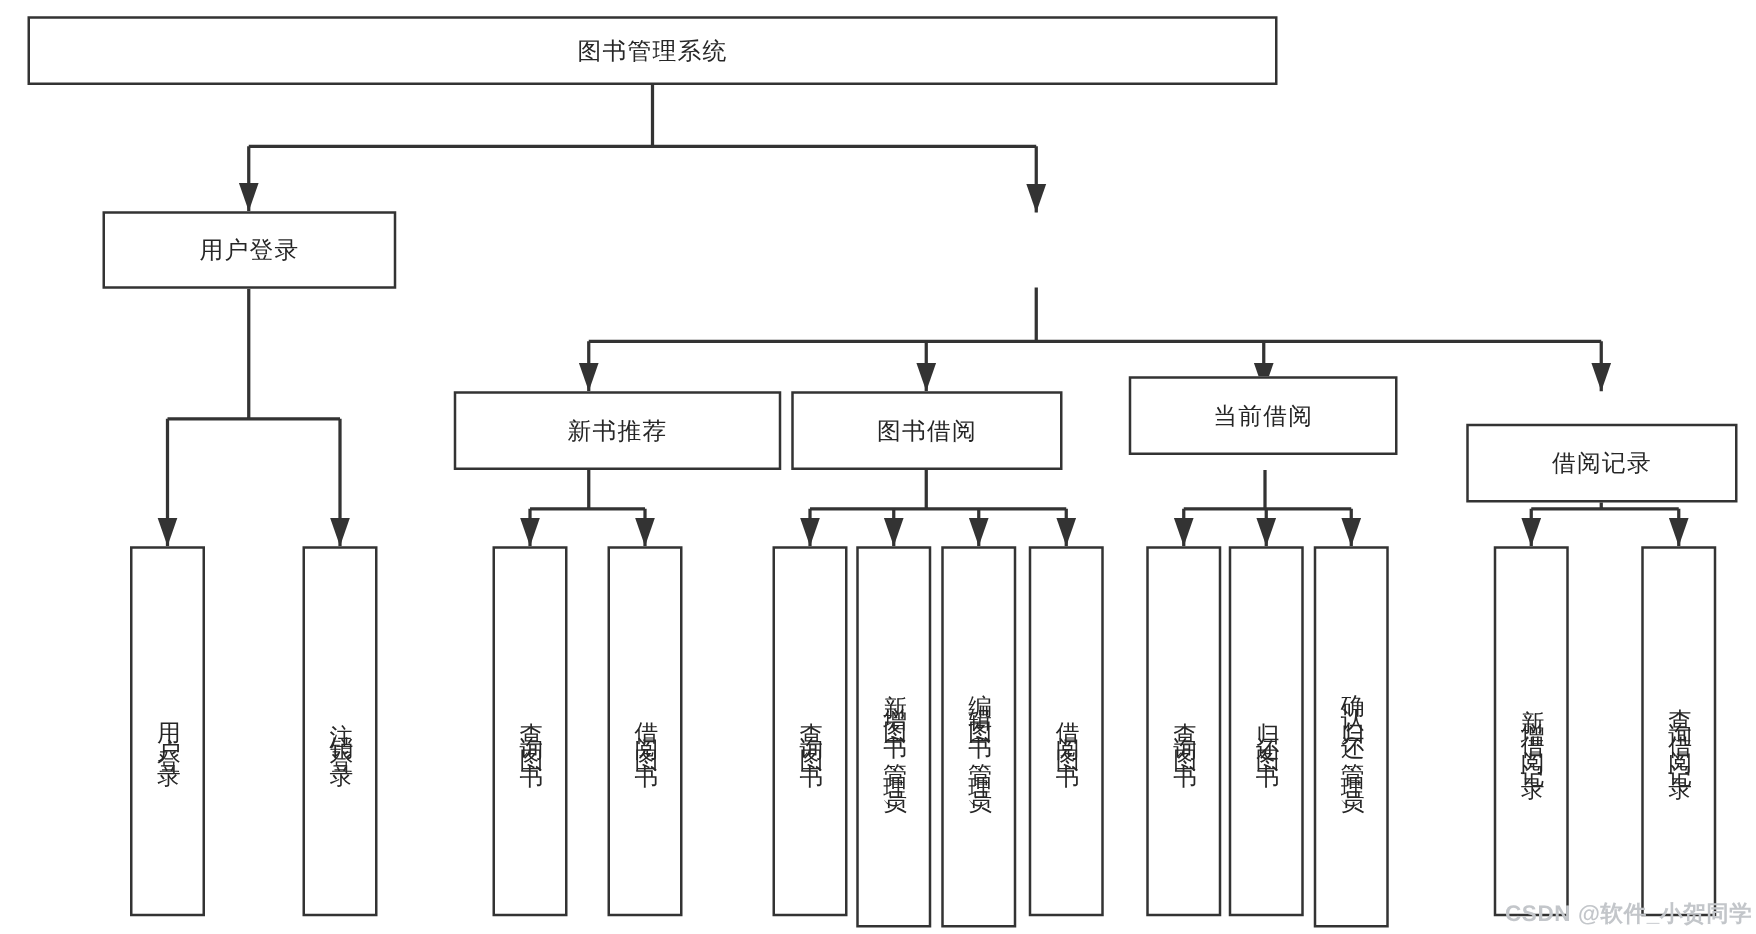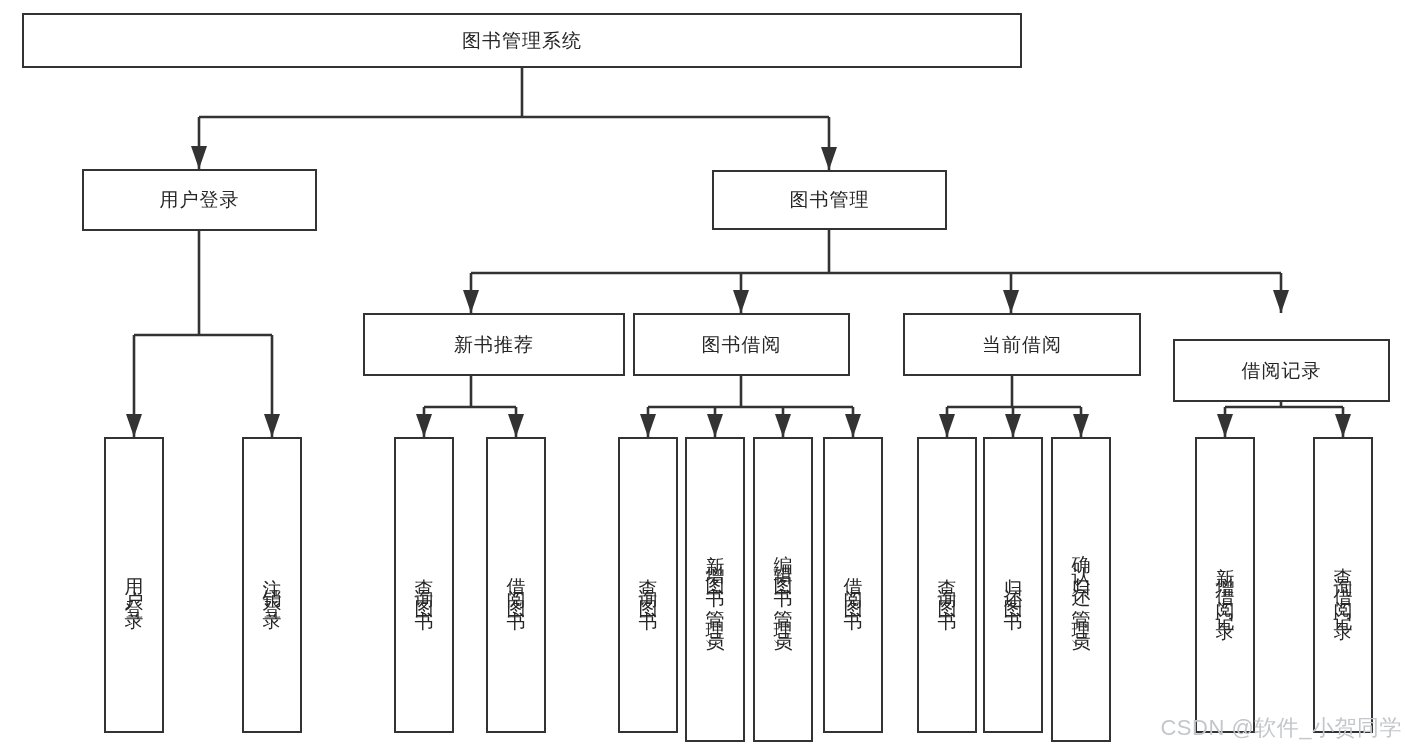--- a/index.html
+++ b/index.html
@@ -24,23 +24,24 @@
   .v span{
     writing-mode:vertical-rl;
     text-orientation:mixed;
     font-size:19px;
     letter-spacing:11px;
     white-space:nowrap;
   }
   .watermark{
     position:absolute;
     right:3px;bottom:4px;
-    font-size:22px;
+    font-size:18px;
     color:#c3c6ca;
     letter-spacing:0.5px;
+    font-weight:bold;
   }
 </style>
 </head>
 <body>
 
 <div class="stage">
 
   <svg class="wires" viewBox="0 0 1405 747" fill="none" stroke="#333333" stroke-width="2.6">
     <defs>
       <marker id="ah" markerUnits="userSpaceOnUse" markerWidth="28" markerHeight="20" refX="23" refY="9" orient="auto">
@@ -82,31 +83,28 @@
     <line x1="1343" y1="407" x2="1343" y2="437" marker-end="url(#ah)"></line>
   </svg>
 
   <div class="node h" style="left:22px;top:13px;width:1000px;height:55px;">
     <span>图书管理系统</span>
   </div>
 
   <div class="node h" style="left:82px;top:169px;width:235px;height:62px;">
     <span>用户登录</span>
   </div>
-  <div class="node h" style="left:712px;top:170px;width:235px;height:60px;">
-    <span>图书管理</span>
-  </div>
 
   <div class="node h" style="left:363px;top:313px;width:262px;height:63px;">
     <span>新书推荐</span>
   </div>
   <div class="node h" style="left:633px;top:313px;width:217px;height:63px;font-family:Liberation Serif, serif;">
     <span>图书借阅</span>
   </div>
-  <div class="node h" style="left:903px;top:313px;width:238px;height:63px;">
+  <div class="node h" style="left:903px;top:301px;width:215px;height:63px;">
     <span>当前借阅</span>
   </div>
   <div class="node h" style="left:1173px;top:313px;width:217px;height:63px;margin-top:26px;">
     <span>借阅记录</span>
   </div>
 
   <div class="node v" style="left:104px;top:437px;width:60px;height:296px;">
     <span>用户登录</span>
   </div>
   <div class="node v" style="left:242px;top:437px;width:60px;height:296px;">

